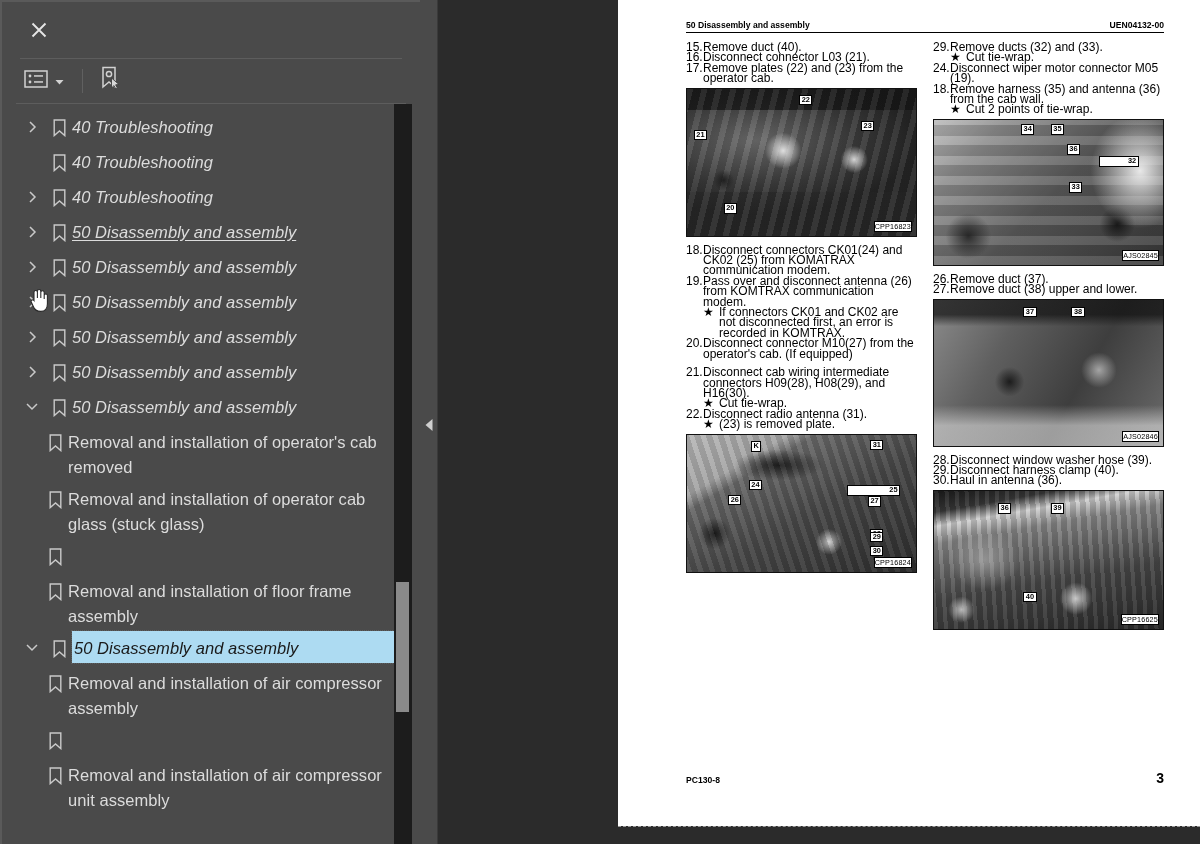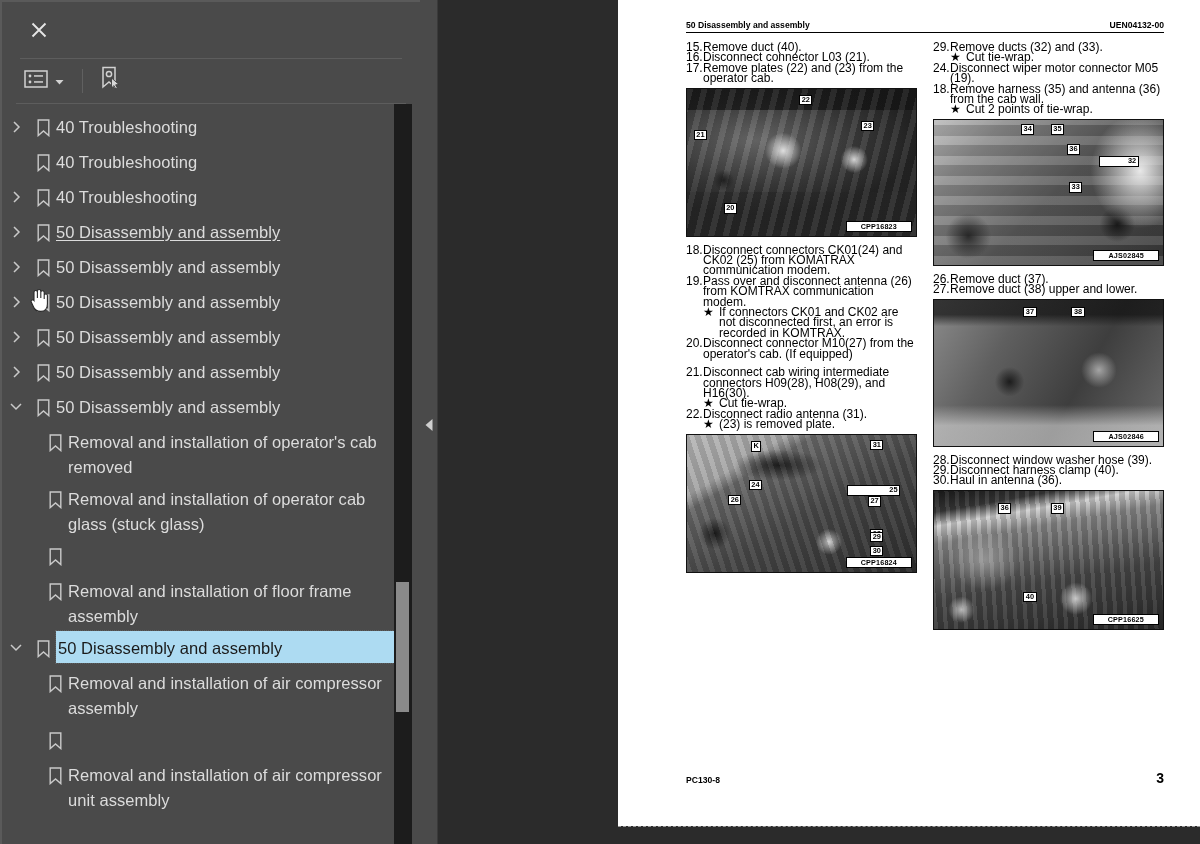--- a/index.html
+++ b/index.html
@@ -65,21 +65,21 @@
   .row .bm {
     flex: 0 0 26px; width: 26px; min-height: 35px;
     display:flex; align-items:flex-start; justify-content:center;
     padding-top: 9px;
   }
   .row .label {
     color: #dcdcdc; font-size: 16.5px; line-height: 25px;
     padding-top: 5px; padding-bottom: 2px;
     letter-spacing: .05px;
   }
-  .row.lvl1 { padding-left: 0; }
+  .row.lvl1 { padding-left: 16px; font-style: italic; }
   .row.lvl2 { padding-left: 40px; }
   .row.underline .label { text-decoration: underline; text-underline-offset: 2px; }
   .row.selected { }
   .row.selected .label {
     background: #addbf2; color: #1a1a1a;
     outline: 1px dotted #5d5d5d;
     padding-left: 2px; padding-right: 2px;
     flex: 1;
   }
 
@@ -149,21 +149,21 @@
   .photo { position: relative; width: 100%; background:#8d8d8d; border: 1px solid #111;
            overflow:hidden; }
   .ph-grad { position:absolute; inset:0; }
   .cal {
     position: absolute; background:#fff; border:1px solid #000;
     font-size: 7.4px; line-height: 8.4px; padding: 0 1.5px;
     font-family: "Liberation Sans", sans-serif; color:#000; font-weight: 600;
   }
   .pid {
     position:absolute; right: 4px; bottom: 4px; background:#fff; border:1px solid #000;
-    font-size: 7.2px; padding: 0 14px; letter-spacing:.2px; color:#000; font-weight: 700; margin-top: 20px;
+    font-size: 7.2px; padding: 0 0; letter-spacing:.2px; color:#000; font-weight: 400; margin-top: 20px;
   }
 
   .pg-foot {
     position: absolute; left: 68px; top: 770px; width: 478px;
     display:flex; justify-content: space-between; align-items: baseline;
   }
   .foot-l { font-size: 8.6px; font-weight: bold; color:#000; }
   .foot-r { font-size: 14px; font-weight: bold; color:#000; }
 
   .cursor-hand { position: absolute; left: 26px; top: 183px; pointer-events:none; }

